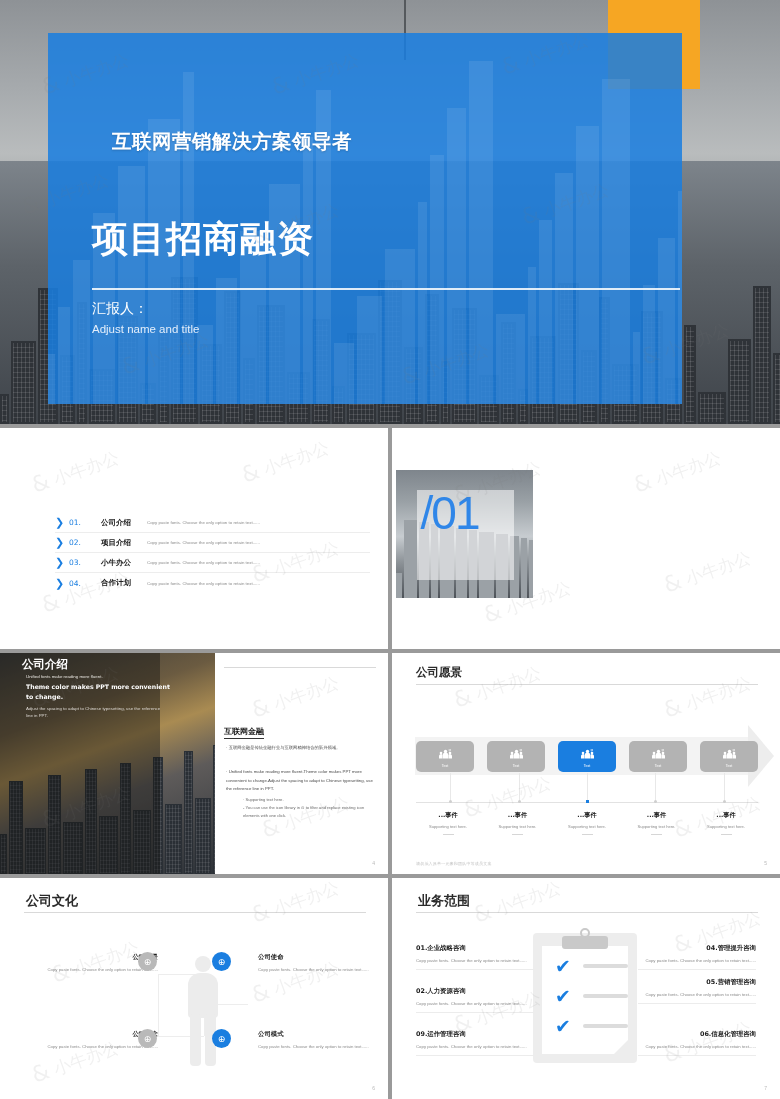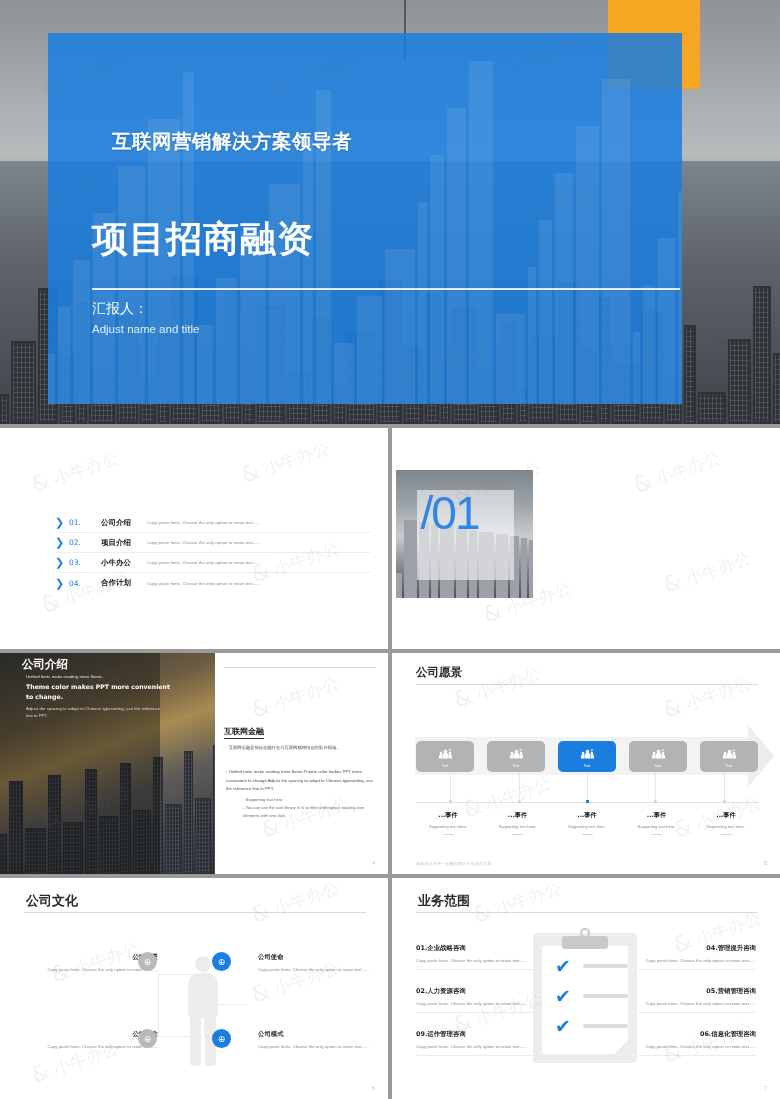--- a/index.html
+++ b/index.html
@@ -574,21 +574,21 @@
       <div class="d">Copy paste fonts. Choose the only option to retain text......</div>
       <div class="ln"></div>
     </div>
         </div>
       <div id="bsRight">
     <div class="bs-item bs-right" style="left:246px;top:66px">
       <div class="t">04.管理提升咨询</div>
       <div class="d">Copy paste fonts. Choose the only option to retain text......</div>
       <div class="ln"></div>
     </div>
-    <div class="bs-item bs-right" style="left:246px;top:109px">
+    <div class="bs-item bs-right" style="left:246px;top:100px">
       <div class="t">05.营销管理咨询</div>
       <div class="d">Copy paste fonts. Choose the only option to retain text......</div>
       <div class="ln"></div>
     </div>
     <div class="bs-item bs-right" style="left:246px;top:152px">
       <div class="t">06.信息化管理咨询</div>
       <div class="d">Copy paste fonts. Choose the only option to retain text......</div>
       <div class="ln"></div>
     </div>
         </div>

